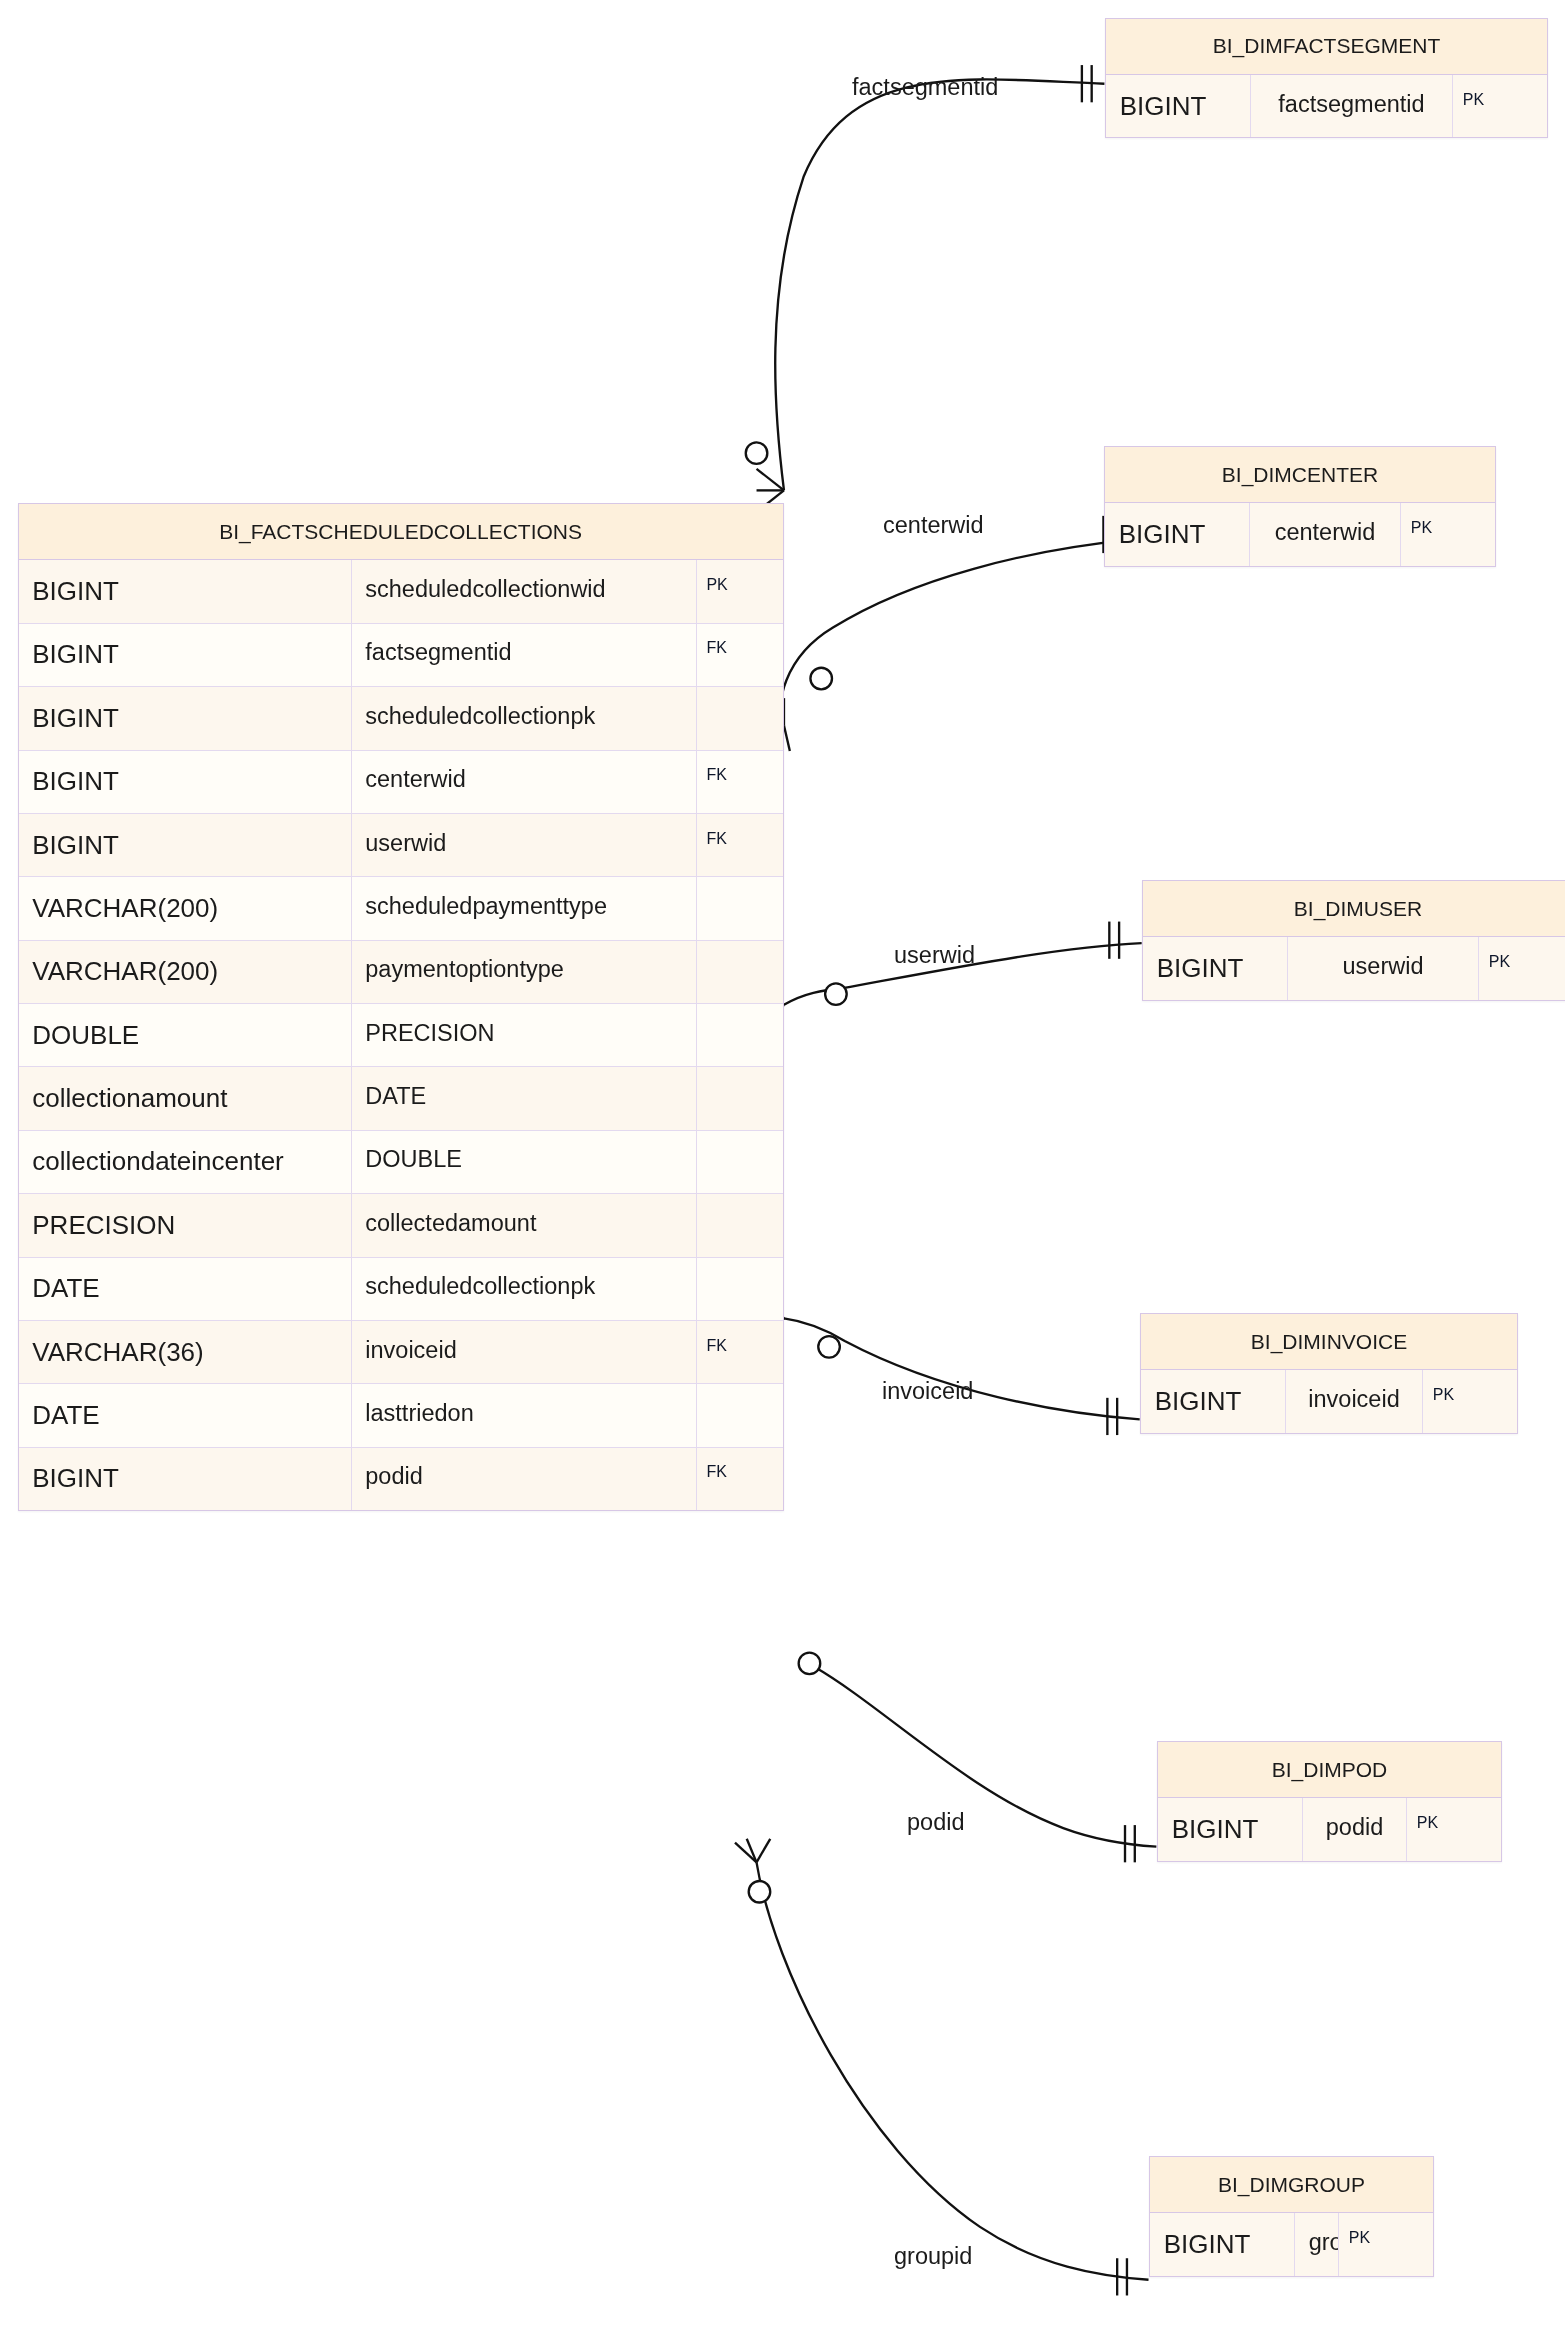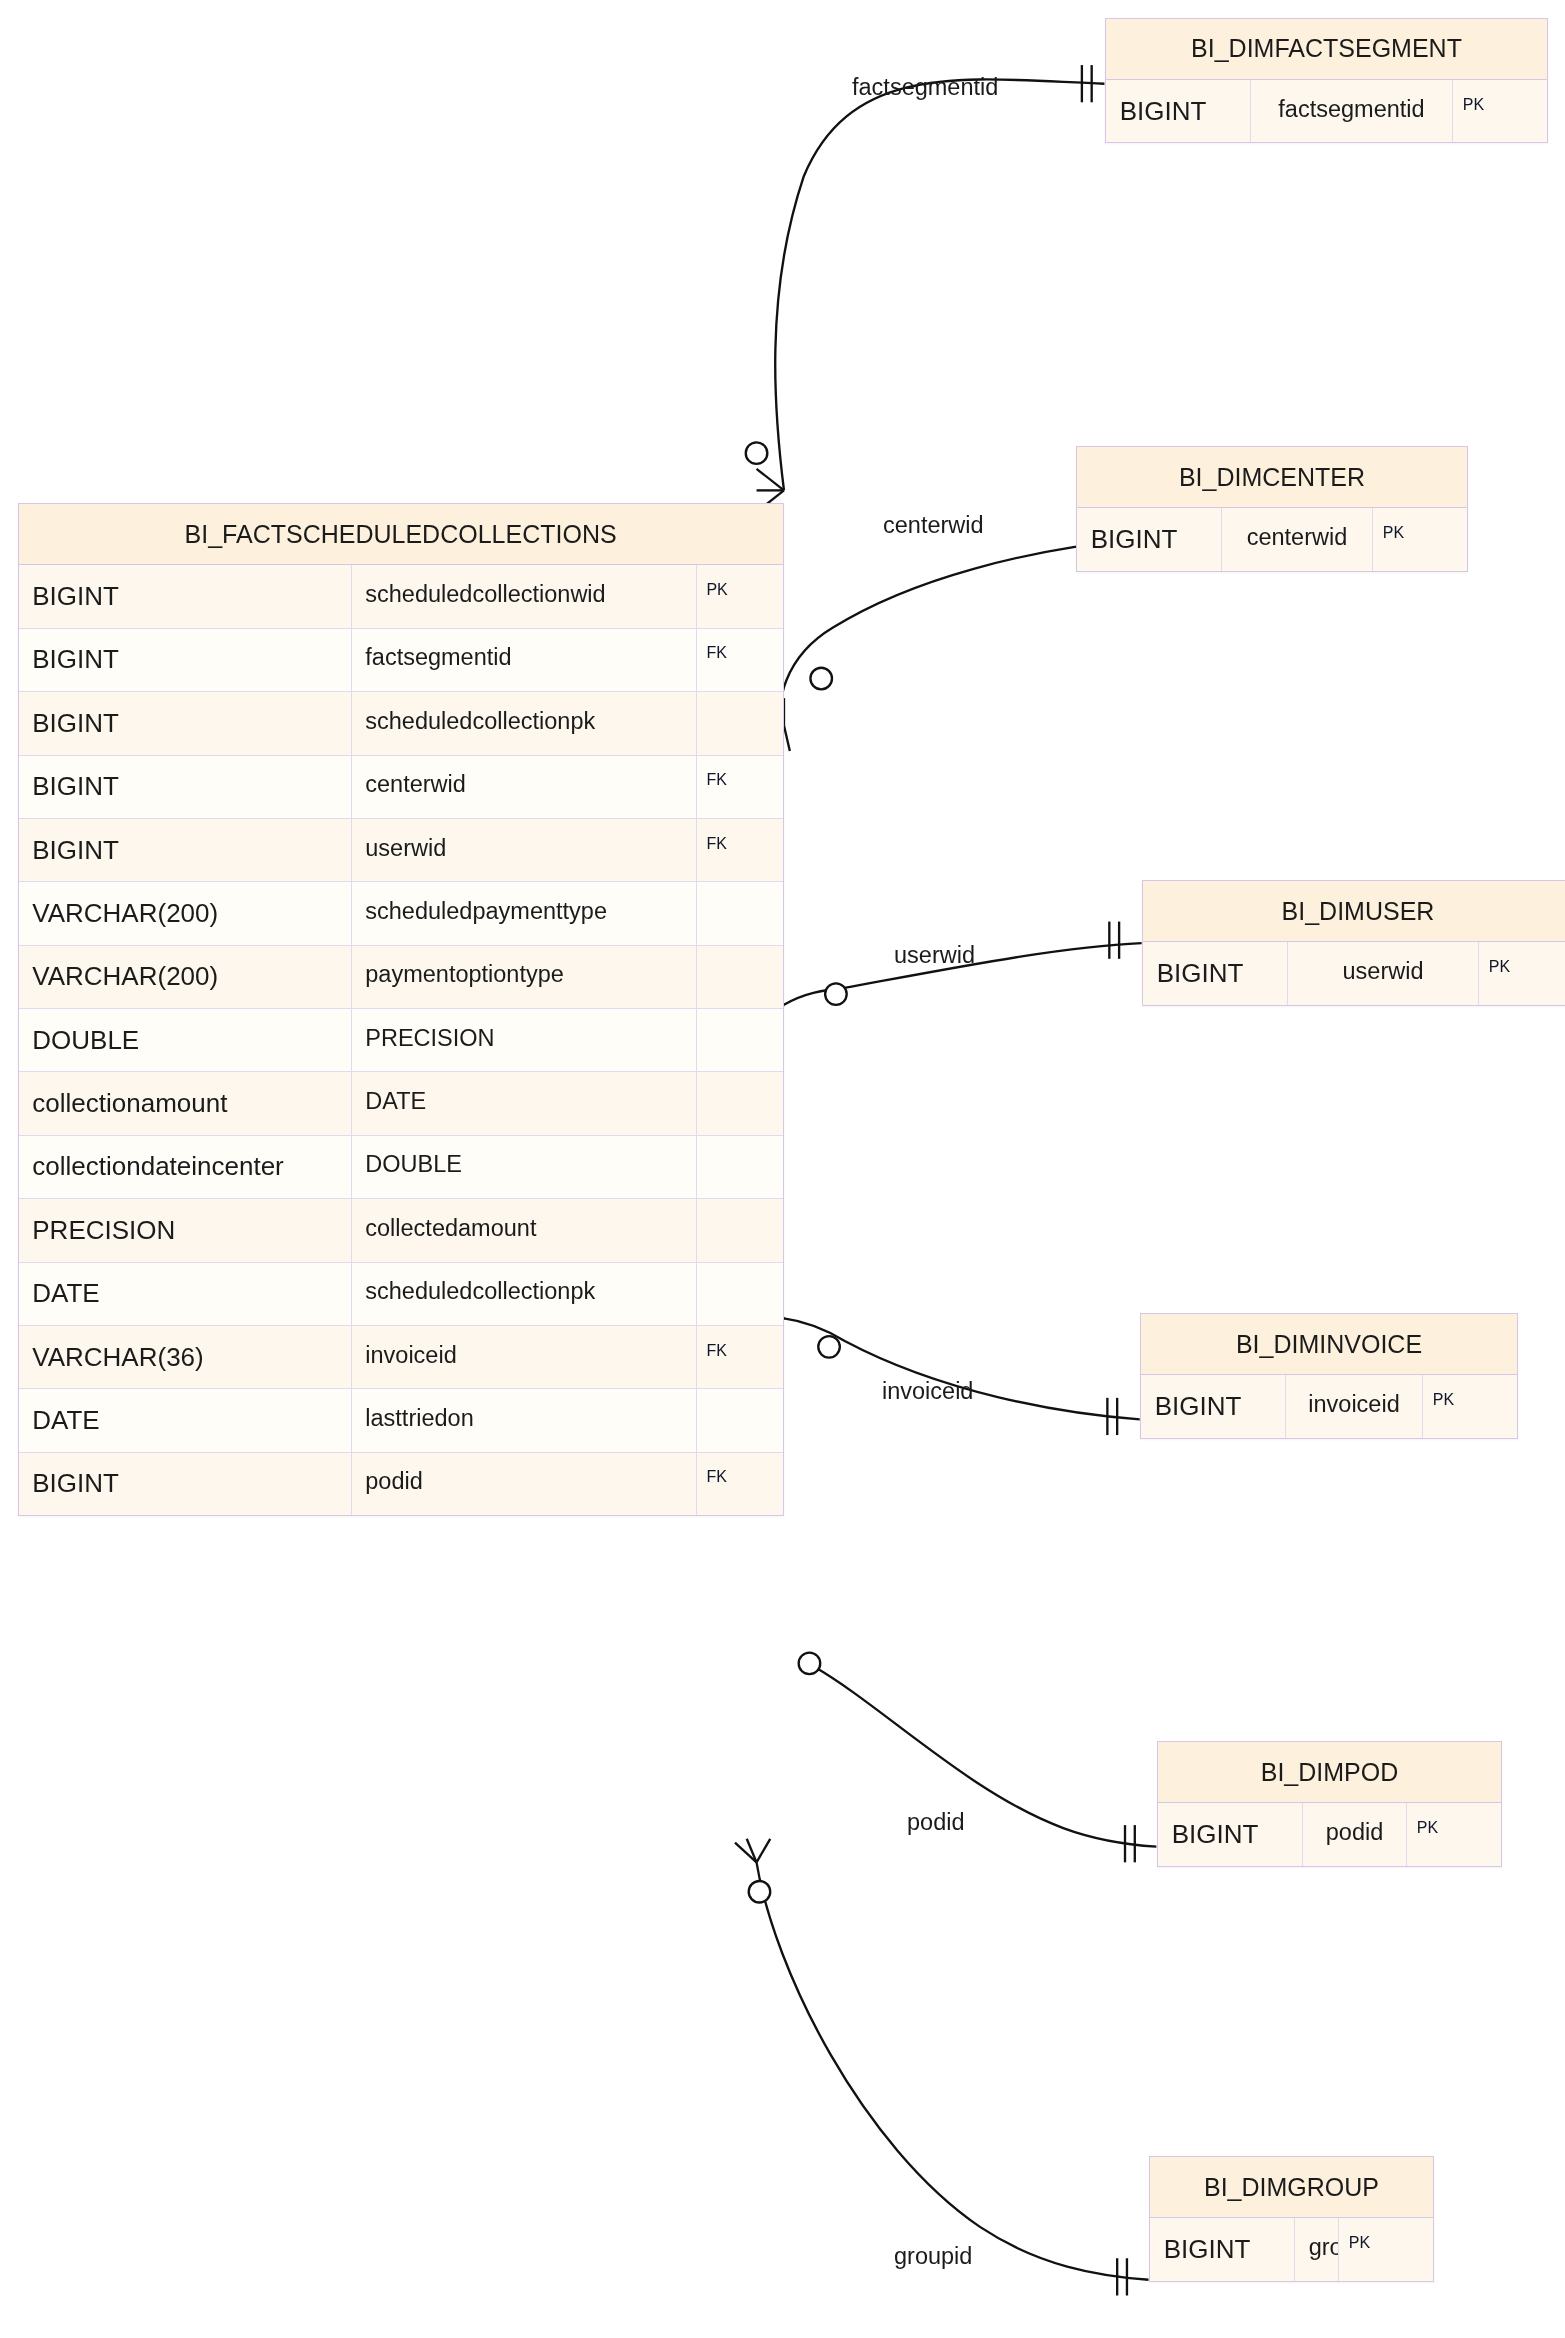--- a/index.html
+++ b/index.html
@@ -34,21 +34,21 @@
     border: 1px solid #d7c7e6;
     background: #fffaf2;
     box-sizing: border-box;
     box-shadow: 0 1px 2px rgba(0,0,0,0.05);
   }
   .entity-title {
     background: #fdf0dc;
     border-bottom: 1px solid #d7c7e6;
     text-align: center;
     color: #1b1b1b;
-    font-size: 25px;
+    font-size: 21px;
     padding: 15.7px 9.8px;
     box-sizing: border-box;
     white-space: nowrap;
   }
   .attr-row {
     display: flex;
     border-bottom: 1px solid #e3d9ef;
     box-sizing: border-box;
   }
   .attr-row:last-child {
@@ -97,21 +97,21 @@
   #fact .attr-type { width: 333px; flex: 0 0 333px; }
   #fact .attr-key  { width: 86px;  flex: 0 0 86px; }
 
   
   .dim .attr-type { width: 145px; flex: 0 0 145px; }
   .dim .attr-key  { width: 94px;  flex: 0 0 94px; }
   .dim .attr-name { text-align: center; }
   .dim .attr-row  { border-bottom: none; }
 
   #dim-factsegment { left: 1105px; top: 17.6px;   width: 443px; }
-  #dim-center      { left: 1076px; top: 446px;  width: 392px; }
+  #dim-center      { left: 1104px; top: 446px;  width: 392px; }
   #dim-user        { left: 1142px; top: 880px;  width: 432px; }
   #dim-invoice     { left: 1140px; top: 1313px; width: 378px; }
   #dim-pod         { left: 1157px; top: 1741px; width: 345px; }
   #dim-group       { left: 1149px; top: 2156px; width: 285px; }
 
   .link-label {
     position: absolute;
     font-size: 23.5px;
     color: #1b1b1b;
     background: transparent;

